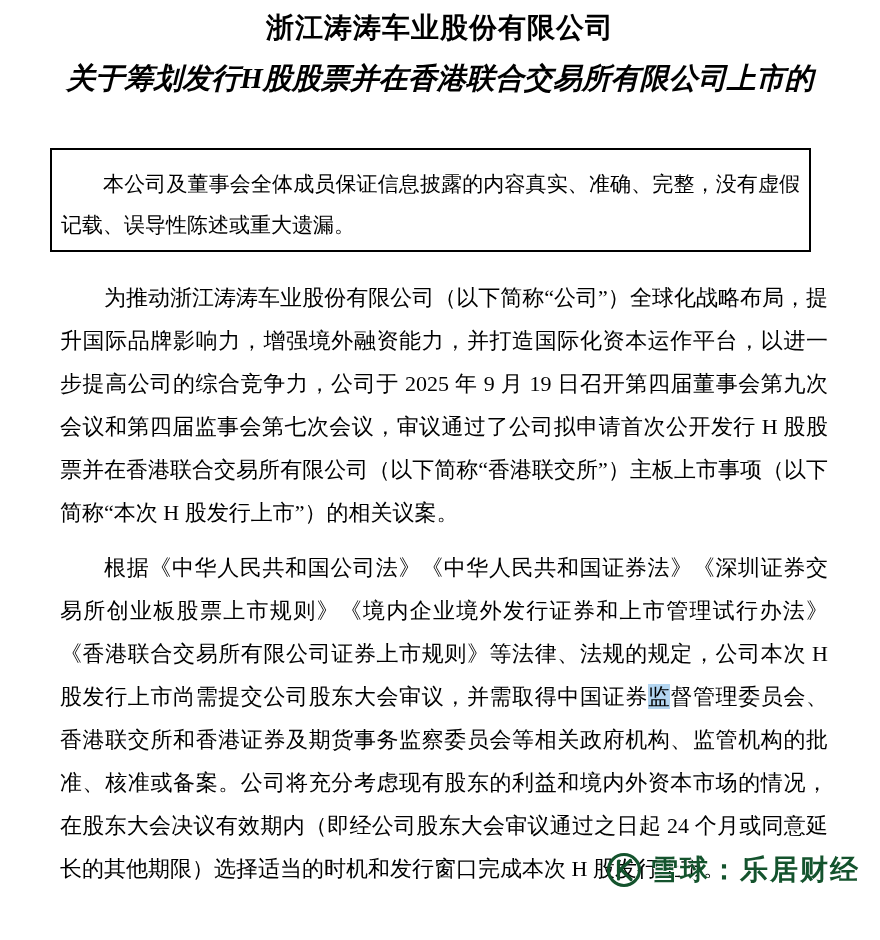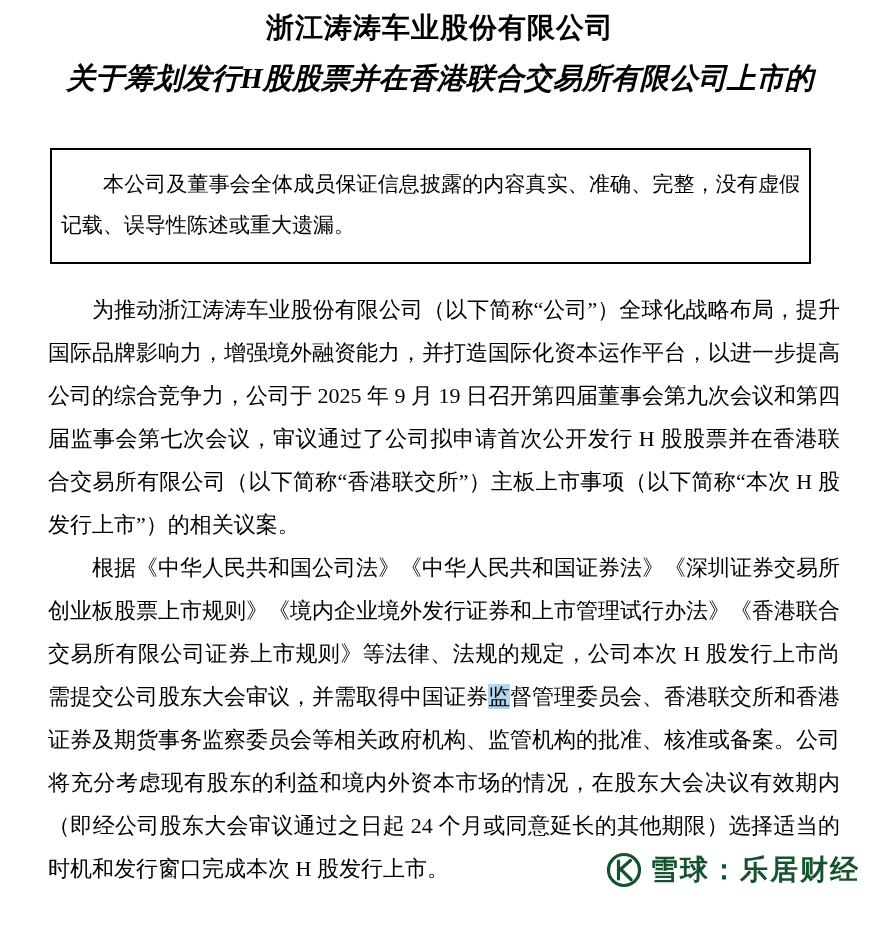--- a/index.html
+++ b/index.html
@@ -37,37 +37,37 @@
   .title-sub {
     margin: 25px 0 0 0;
     font-size: 30px;
     font-weight: 700;
     line-height: 1;
     letter-spacing: 1px;
   }
   .disclaimer-box {
     margin: 55px 69px 0 50px;
     border: 2px solid #000000;
-    padding: 14px 9px 16px 9px;
+    padding: 14px 9px 4px 9px;
     font-size: 21px;
     line-height: 41px;
     text-align: justify;
   }
   .disclaimer-box p {
     margin: 0;
     text-indent: 2em;
   }
   .doc-body {
     margin: 24px 40px 0 48px;
     font-size: 22px;
     line-height: 43px;
     text-align: justify;
   }
   .doc-body p {
-    margin: 0;
+    margin: 12px;
     text-indent: 2em;
   }
   .doc-body p span {
     text-indent: 0;
   }
   .hl {
     
   }
   .watermark {
     position: absolute;

